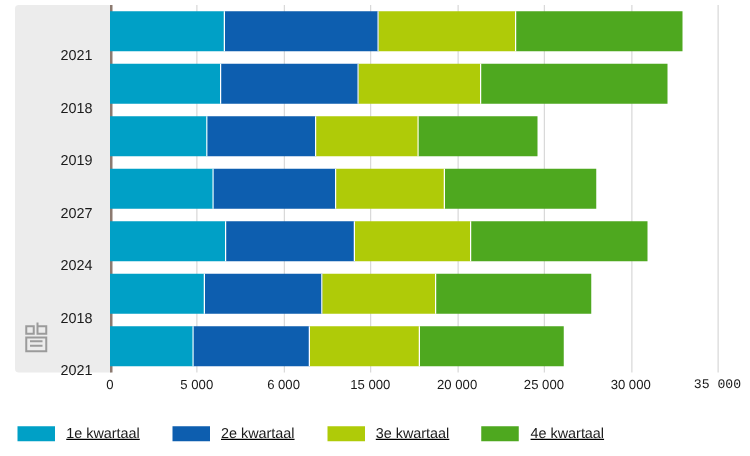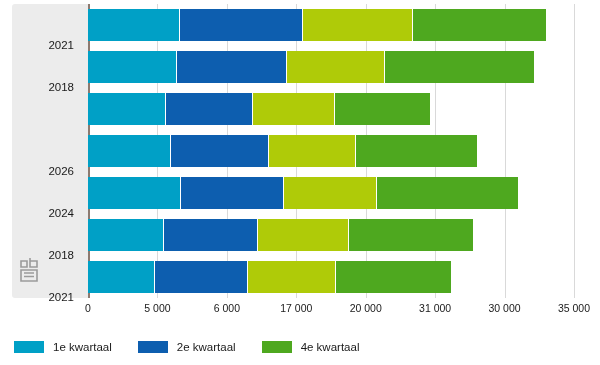--- a/index.html
+++ b/index.html
@@ -121,20 +121,21 @@
     top: 337px;
     width: 572px;
     height: 20px;
     display: flex;
     align-items: center;
   }
   .legend-item {
     display: flex;
     align-items: center;
     margin-right: 26px;
+    text-decoration: underline;
   }
   .legend-swatch {
     width: 30px;
     height: 12px;
     margin-right: 9px;
   }
   .legend-text {
     font-size: 11.5px;
     color: #1a1a1a;
     white-space: nowrap;
@@ -163,21 +164,22 @@
         <path d="M12 2 v9 h7 v-6 h-7"></path>
         <path d="M3 14 h16 v11 h-16 z"></path>
         <path d="M6 17 h10 M6 20.5 h10"></path>
       </g>
     </svg>
   </div>
 
   <div class="ylabels">
       <div class="ylabel" style="top: 9px;">2021</div>
       <div class="ylabel" style="top: 51px;">2018</div>
-      <div class="ylabel" style="top: 135px;">2026</div>
+      <div class="ylabel" style="top: 93px;">2019</div>
+      <div class="ylabel" style="top: 135px;">2027</div>
       <div class="ylabel" style="top: 177px;">2024</div>
       <div class="ylabel" style="top: 219px;">2018</div>
       <div class="ylabel" style="top: 261px;">2021</div>
     </div>
 
   <div class="plot">
     <div class="gridlines">
         <div class="gridline" style="left: 0px;"></div>
         <div class="gridline" style="left: 69.4286px;"></div>
         <div class="gridline" style="left: 138.857px;"></div>
@@ -231,35 +233,39 @@
           <div class="seg" title="3e kwartaal 2015: 6300" style="width: 87.48px; background: rgb(175, 203, 8);"></div>
           <div class="seg" title="4e kwartaal 2015: 8300" style="width: 115.251px; background: rgb(78, 168, 31);"></div>
         </div>
       </div>
   </div>
 
   <div class="xaxis">
       <div class="xtick" style="left: 0px;">0</div>
       <div class="xtick" style="left: 69.4286px;">5 000</div>
       <div class="xtick" style="left: 138.857px;">6 000</div>
-      <div class="xtick" style="left: 208.286px;">17 000</div>
+      <div class="xtick" style="left: 208.286px;">15 000</div>
       <div class="xtick" style="left: 277.714px;">20 000</div>
-      <div class="xtick" style="left: 347.143px;">31 000</div>
+      <div class="xtick" style="left: 347.143px;">25 000</div>
       <div class="xtick" style="left: 416.571px;">30 000</div>
-      <div class="xtick" style="left: 486px;">35 000</div>
+      <div class="xtick" style="left: 486px; font-family: Liberation Mono, monospace;">35 000</div>
     </div>
 
   <div class="legend">
       <div class="legend-item">
         <span class="legend-swatch" style="background: rgb(0, 160, 198);"></span>
         <span class="legend-text">1e kwartaal</span>
       </div>
       <div class="legend-item">
         <span class="legend-swatch" style="background: rgb(13, 94, 175);"></span>
         <span class="legend-text">2e kwartaal</span>
       </div>
       <div class="legend-item">
+        <span class="legend-swatch" style="background: rgb(175, 203, 8);"></span>
+        <span class="legend-text">3e kwartaal</span>
+      </div>
+      <div class="legend-item">
         <span class="legend-swatch" style="background: rgb(78, 168, 31);"></span>
         <span class="legend-text">4e kwartaal</span>
       </div>
     </div>
 
 </div>
 
 </body></html>

